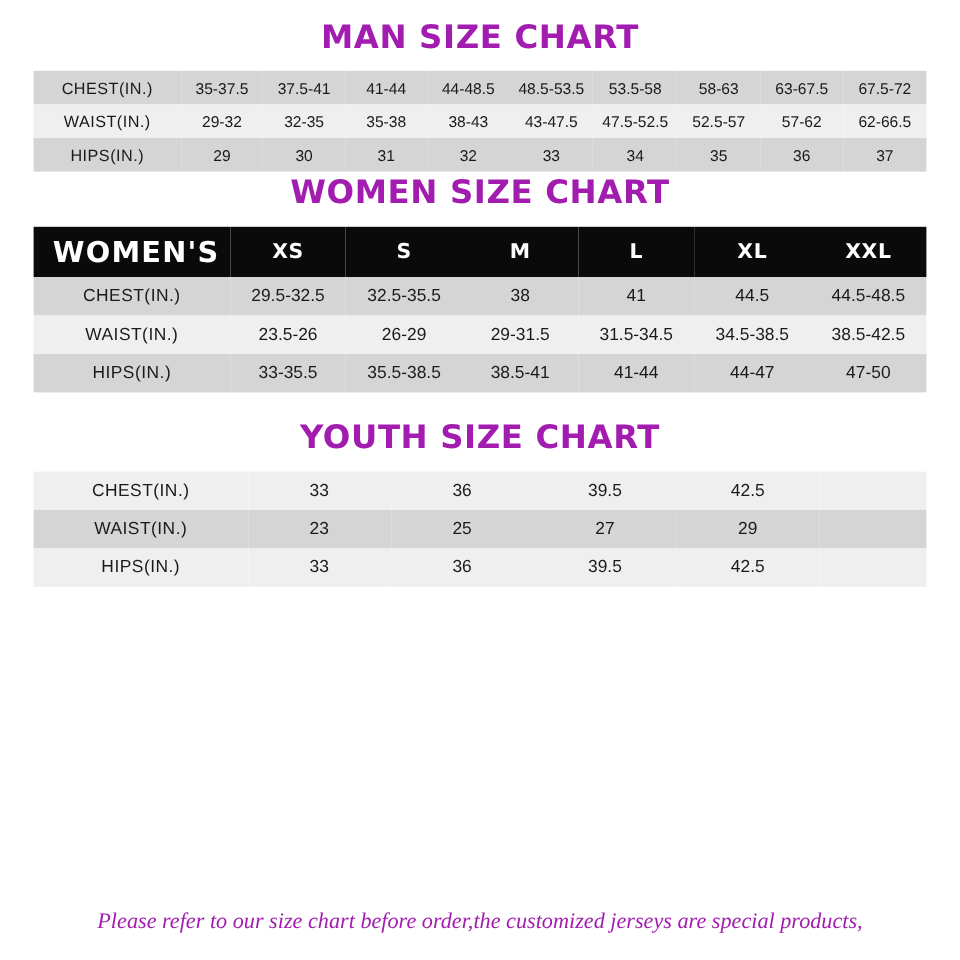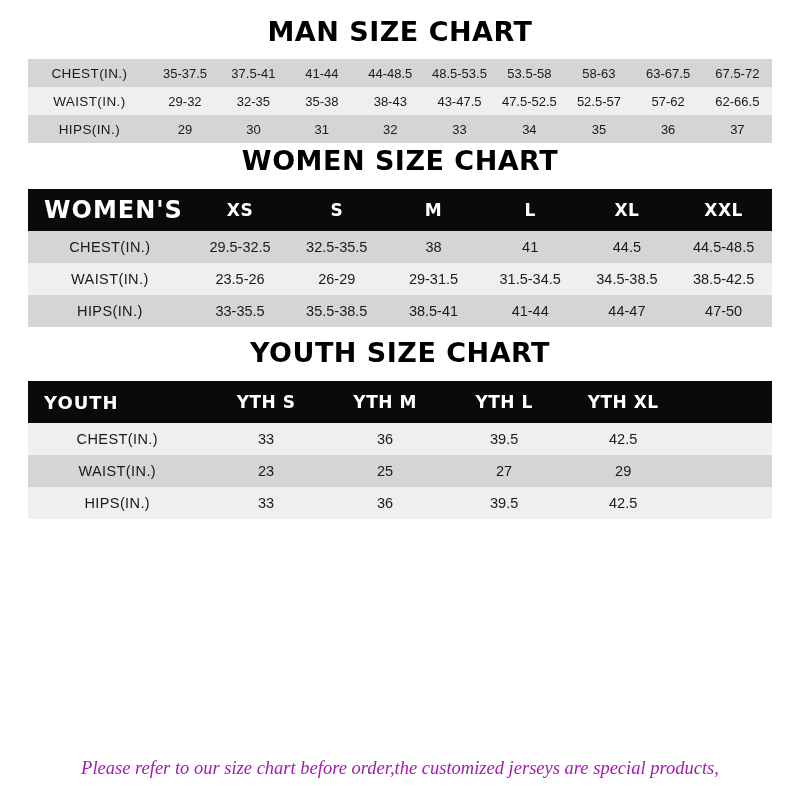--- a/index.html
+++ b/index.html
@@ -46,26 +46,26 @@
     color: #111111;
     line-height: 72px;
   }
 
   
   .section-title {
     text-align: center;
     font-family: "DejaVu Sans", sans-serif;
     font-weight: bold;
     font-size: 27px;
-    color: #000000;
+    color: #a21caf;
     letter-spacing: 0.5px;
   }
   .sec-men-title   { margin-top: 16px; margin-bottom: 12px; }
   .sec-women-title { margin-top: 2px; margin-bottom: 13px; }
-  .sec-youth-title { margin-top: 10px; margin-bottom: 13px; }
+  .sec-youth-title { margin-top: 22px; margin-bottom: 13px; }
 
   
   .tbl-wrap { padding: 0 28px; }
   table {
     width: 100%;
     border-collapse: collapse;
     table-layout: fixed;
   }
   table td, table th {
     text-align: center;
@@ -248,28 +248,20 @@
     <table class="tbl-youth">
       <colgroup>
         <col style="width:24%">
           <col style="width:16%">
           <col style="width:16%">
           <col style="width:16%">
         <col style="width:16%">
           <col style="width:12%">
       </colgroup>
       <tbody>
-        <tr class="hdr">
-          <td class="rowlabel">YOUTH</td>
-          <td>YTH S</td>
-          <td>YTH M</td>
-          <td>YTH L</td>
-          <td>YTH XL</td>
-          <td></td>
-        </tr>
         <tr class="r-light">
           <td class="rowlabel">CHEST(IN.)</td>
           <td>33</td>
           <td>36</td>
           <td>39.5</td>
           <td>42.5</td>
           <td></td>
         </tr>
         <tr class="r-dark">
           <td class="rowlabel">WAIST(IN.)</td>

